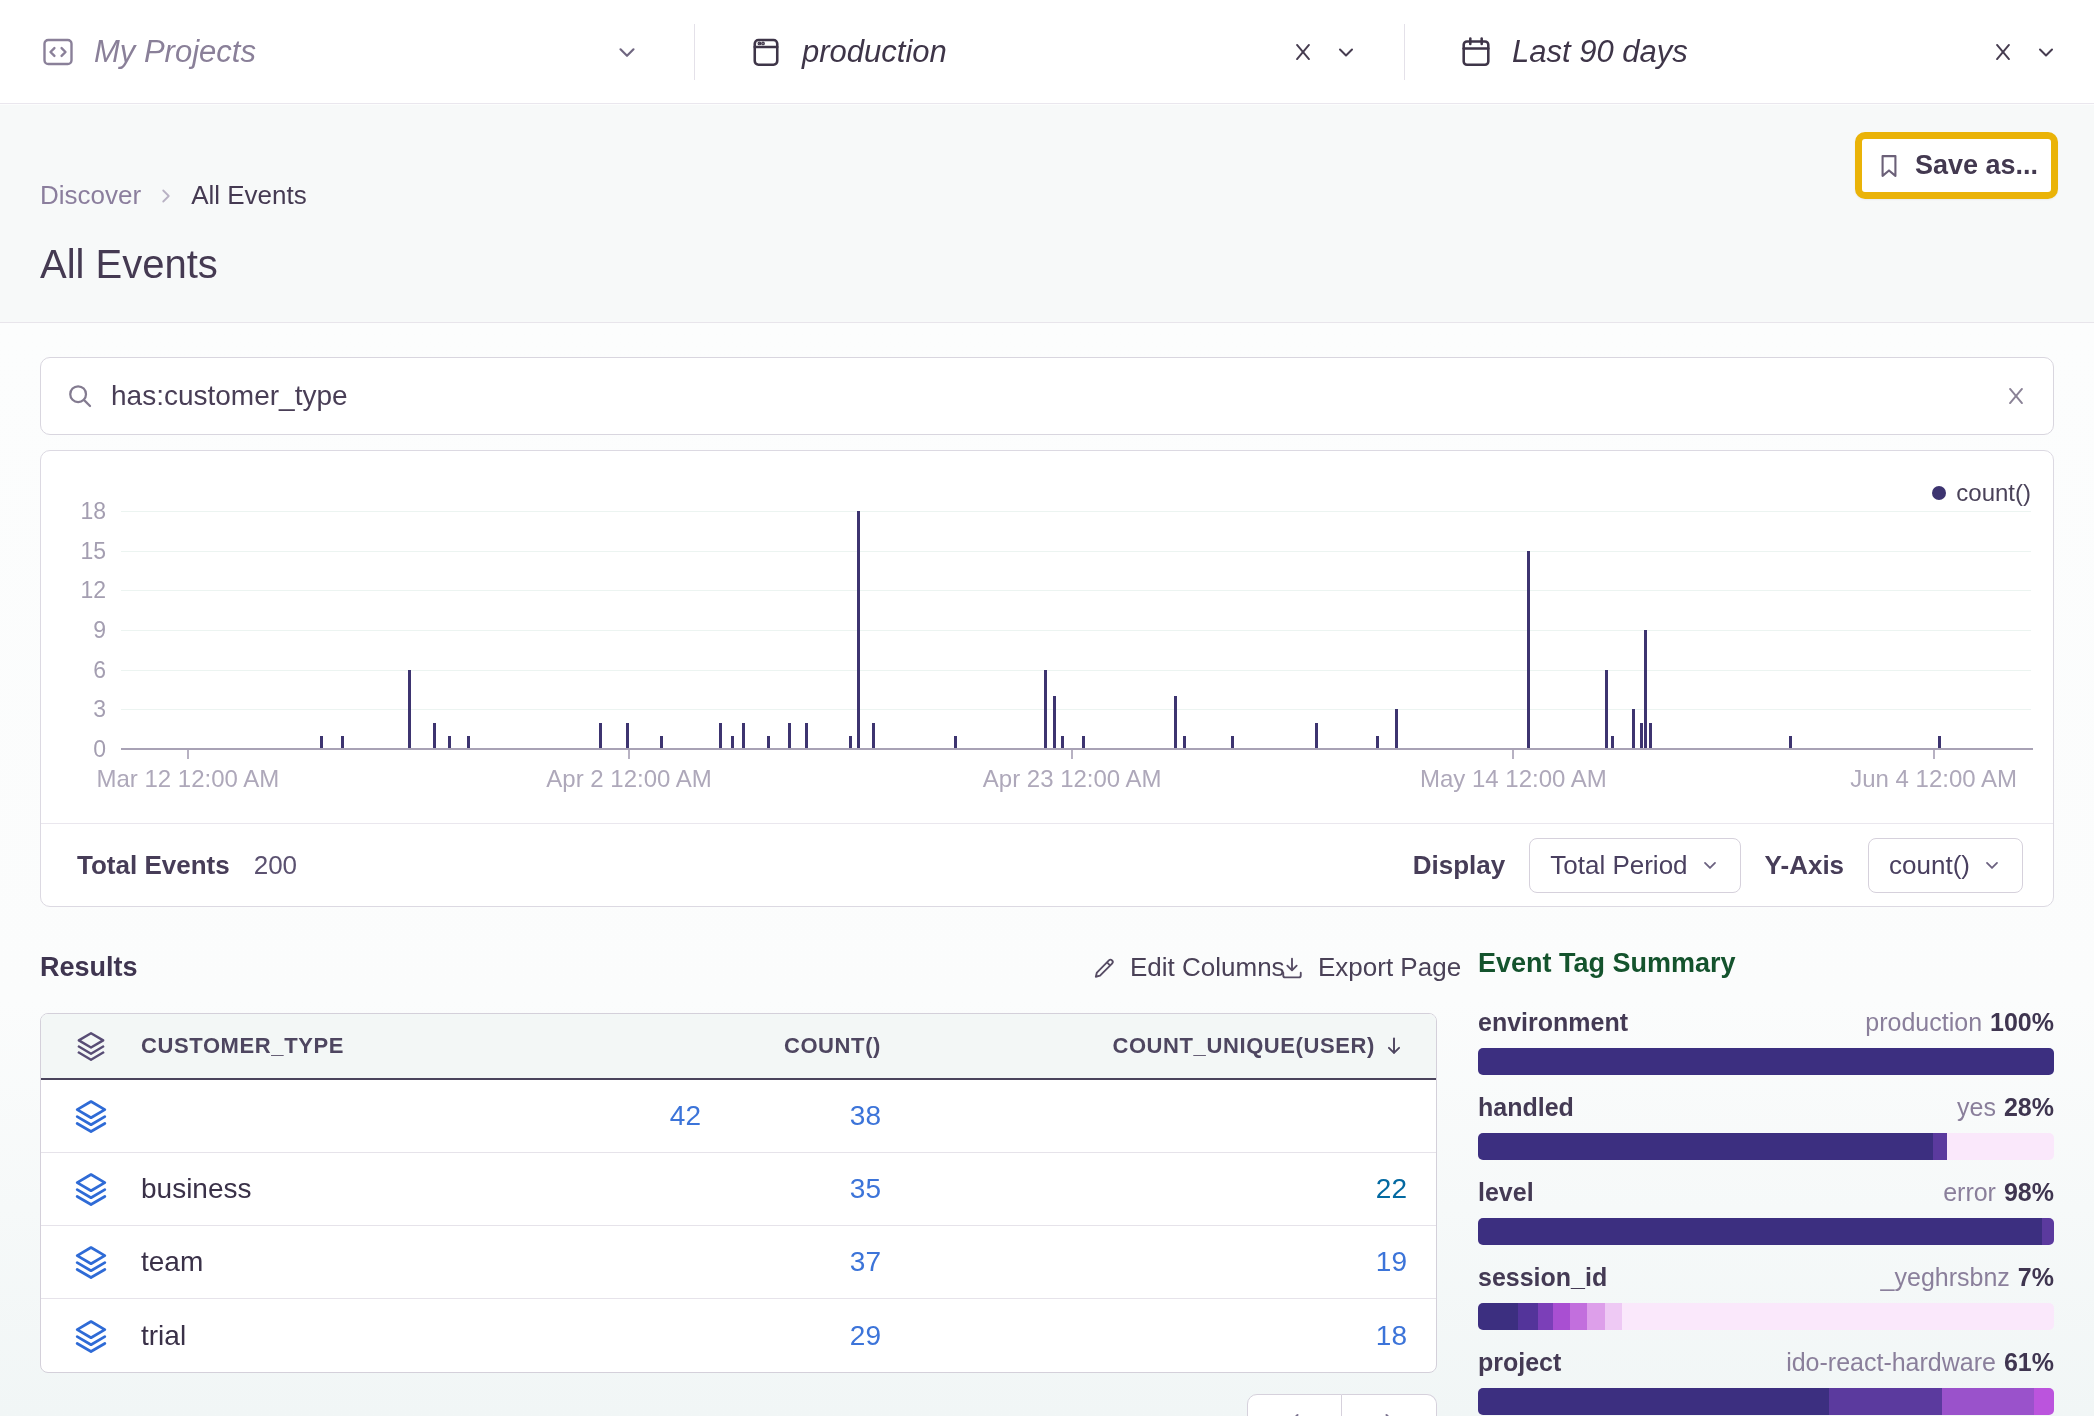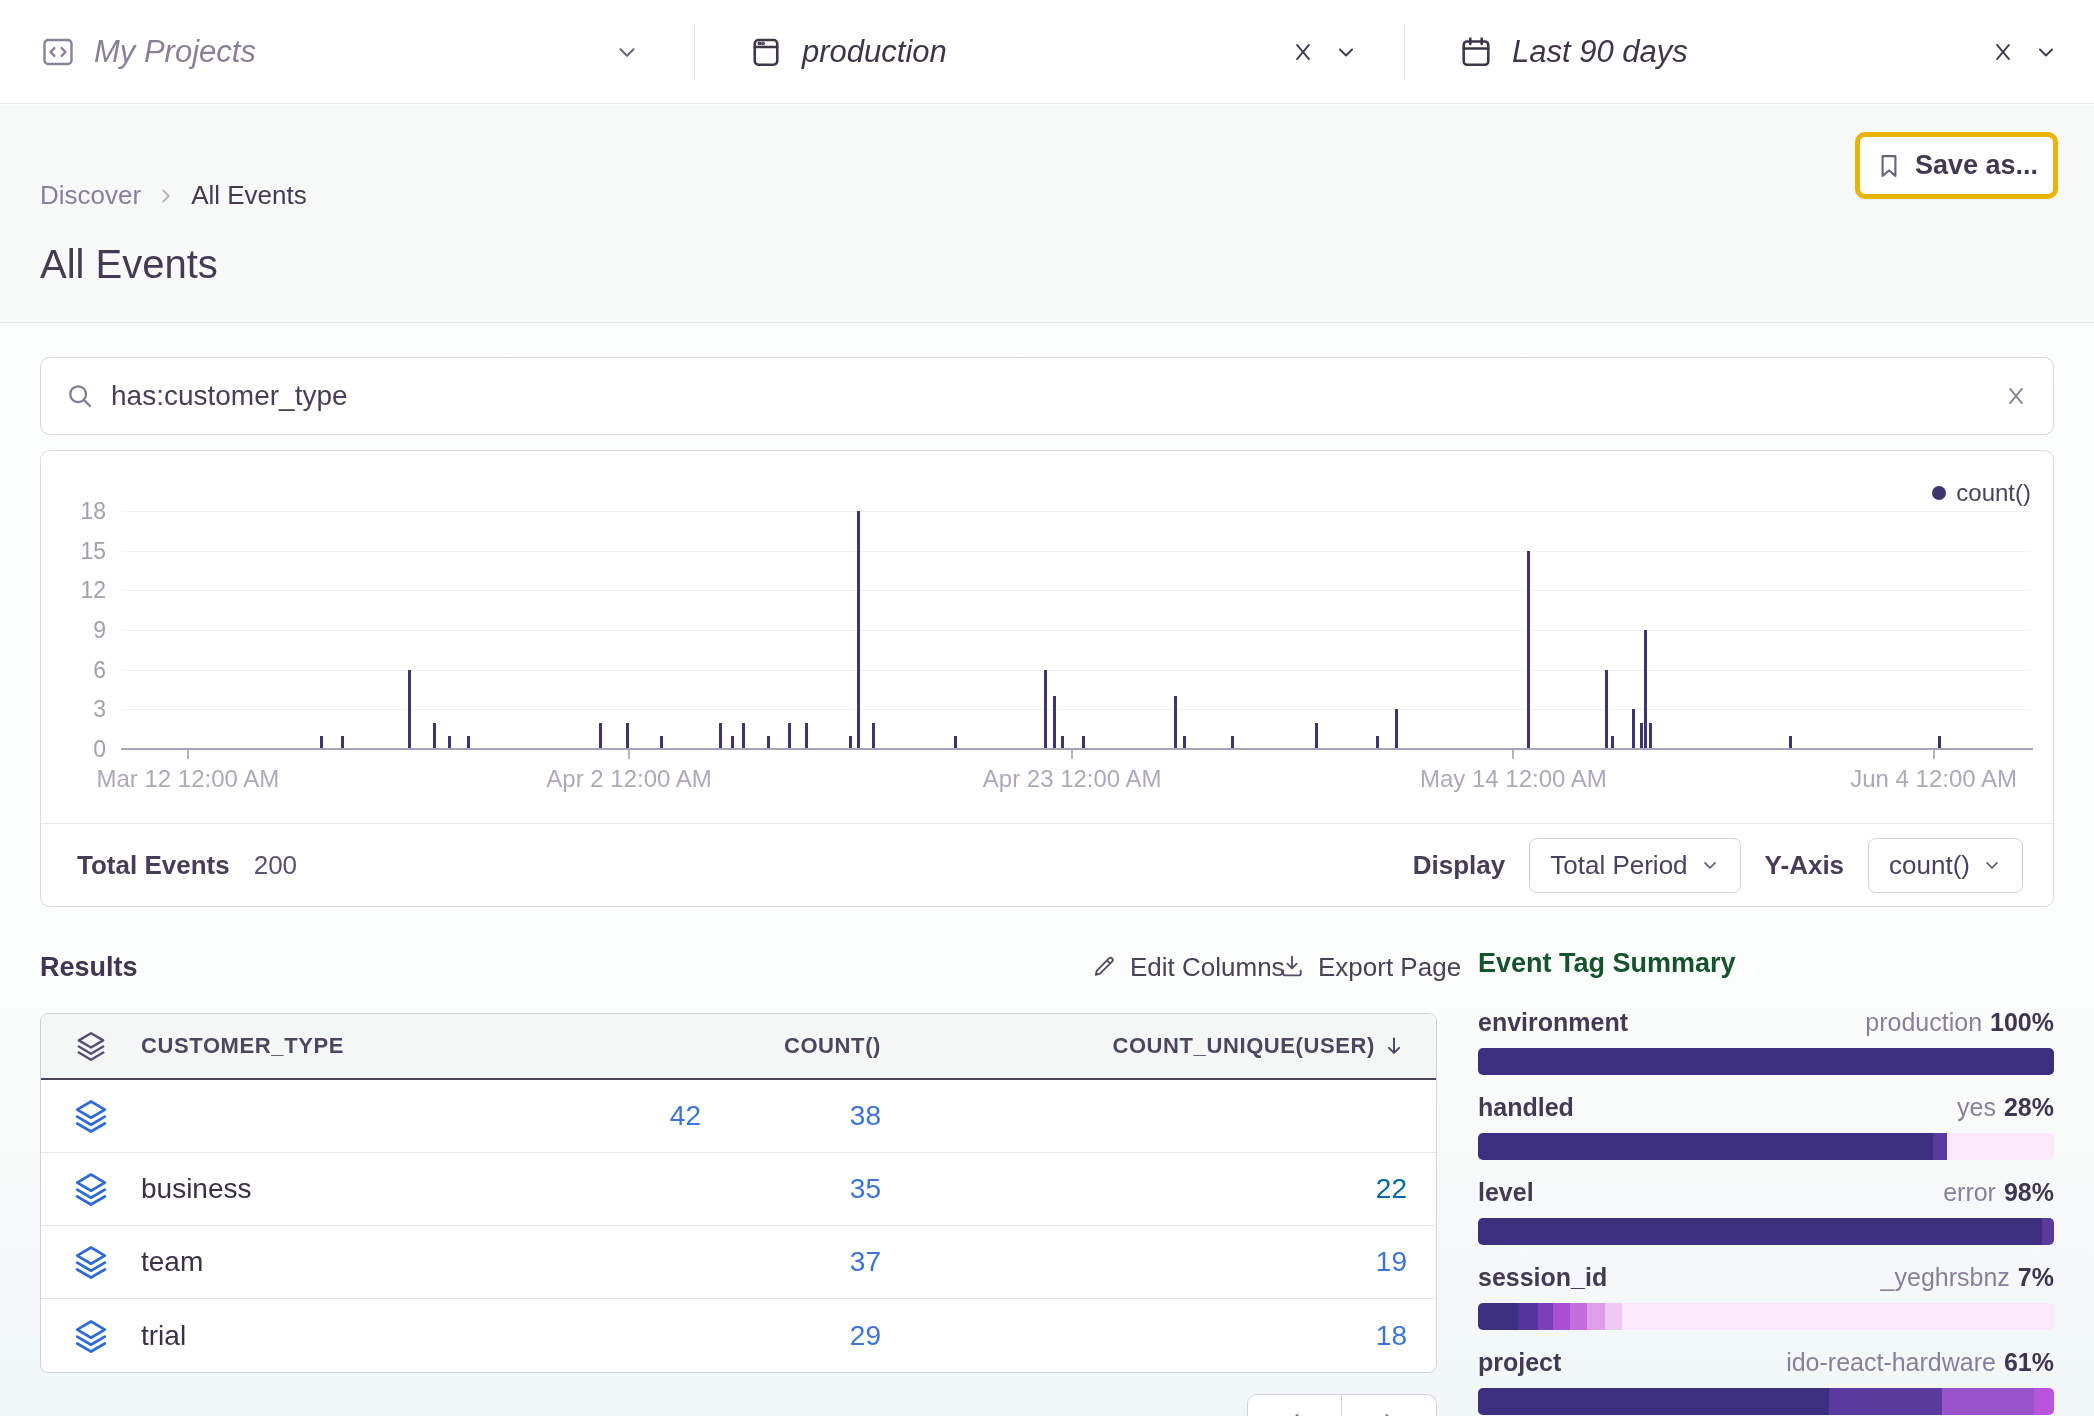--- a/index.html
+++ b/index.html
@@ -19,21 +19,21 @@
   .tb-x, .tb-chev { color: #463c50; display: flex; align-items: center; }
   .tb-divider { position: absolute; top: 24px; width: 1px; height: 56px; background: #e4e1e9; }
 
   
   .header-strip { position: absolute; top: 105px; left: 0; width: 100%; height: 218px; background: #f7f9f9; border-bottom: 1px solid #e8e5eb; }
   .breadcrumb { position: absolute; left: 40px; top: 180px; display: flex; align-items: center; gap: 14px; font-size: 26px; }
   .bc-root { color: #8b7e9d; cursor: pointer; }
   .bc-sep { color: #b9b2c4; }
   .bc-current { color: #453a52; }
   .page-title { position: absolute; left: 40px; top: 242px; font-size: 40px; font-weight: 500; color: #453a52; }
-  .save-btn { position: absolute; left: 1855px; top: 132px; width: 203px; height: 67px; background: #fff; border: 5px solid #eab308; border-radius: 10px; box-shadow: 0 1px 2px rgba(40,30,60,.06); display: flex; align-items: center; justify-content: center; gap: 12px; font-size: 27px; font-weight: 700; color: #433950; cursor: pointer; }
+  .save-btn { position: absolute; left: 1855px; top: 132px; width: 203px; height: 67px; background: #fff; border: 7px solid #eab308; border-radius: 10px; box-shadow: 0 1px 2px rgba(40,30,60,.06); display: flex; align-items: center; justify-content: center; gap: 12px; font-size: 27px; font-weight: 700; color: #433950; cursor: pointer; }
   .save-btn .icon { color: #6b6078; }
 
   
   .main-bg { position: absolute; top: 324px; left: 0; width: 100%; height: 1092px; background: linear-gradient(180deg, #fcfdfd 0%, #fbfcfc 62%, #f1f6f6 100%); }
 
   
   .search-bar { position: absolute; left: 40px; top: 357px; width: 2014px; height: 78px; background: #fff; border: 1px solid #d9d6df; border-radius: 10px; display: flex; align-items: center; padding: 0 24px; gap: 16px; }
   .search-bar .icon { color: #837b90; }
   .search-input { flex: 1; border: none; outline: none; font-size: 28px; color: #493e56; font-family: "Liberation Sans", sans-serif; background: transparent; }
   .search-clear { color: #8a8296; cursor: pointer; }
@@ -52,21 +52,21 @@
   .x-label { position: absolute; top: 314px; transform: translateX(-50%); font-size: 24px; color: #aea8ba; white-space: nowrap; }
   .chart-footer { position: absolute; left: 0; right: 0; top: 372px; bottom: 0; border-top: 1px solid #eae7ee; display: flex; align-items: center; padding: 0 30px 0 36px; }
   .cf-label { font-size: 26px; font-weight: 700; color: #473d58; }
   .cf-value { font-size: 26px; color: #5b5170; margin-left: 24px; }
   .cf-right { margin-left: auto; display: flex; align-items: center; gap: 24px; }
   .cf-btn { display: flex; align-items: center; gap: 12px; font-size: 26px; color: #4a4060; background: #fff; border: 1px solid #d6d1dc; border-radius: 8px; padding: 11px 20px; cursor: pointer; font-family: "Liberation Sans", sans-serif; }
   .cf-btn .icon { color: #6c6280; }
 
   
   .results-title { position: absolute; left: 40px; top: 952px; font-size: 27px; font-weight: 700; color: #3f3550; }
-  .tool-link { position: absolute; top: 952px; display: flex; gap: 12px; font-size: 26px; color: #4a4157; cursor: pointer; }
+  .tool-link { position: absolute; top: 952px; display: flex; align-items: center; gap: 12px; font-size: 26px; color: #4a4157; cursor: pointer; }
   #edit-columns { left: 1090px; }
   #export-page { left: 1278px; }
   .tool-link .icon { color: #564c64; }
 
   
   .table-card { position: absolute; left: 40px; top: 1013px; width: 1397px; height: 360px; background: #fff; border: 1px solid #d4d0da; border-radius: 8px; overflow: hidden; }
   .t-head { display: grid; grid-template-columns: 100px 1fr 180px 526px; align-items: center; height: 66px; background: #f3f7f6; border-bottom: 2px solid #4a445c; padding-right: 29px; }
   .t-head .col { font-size: 22px; font-weight: 700; letter-spacing: .6px; color: #4e4660; }
   .t-head .icon-cell { display: flex; justify-content: center; color: #584d75; }
   .col.num { text-align: right; }

